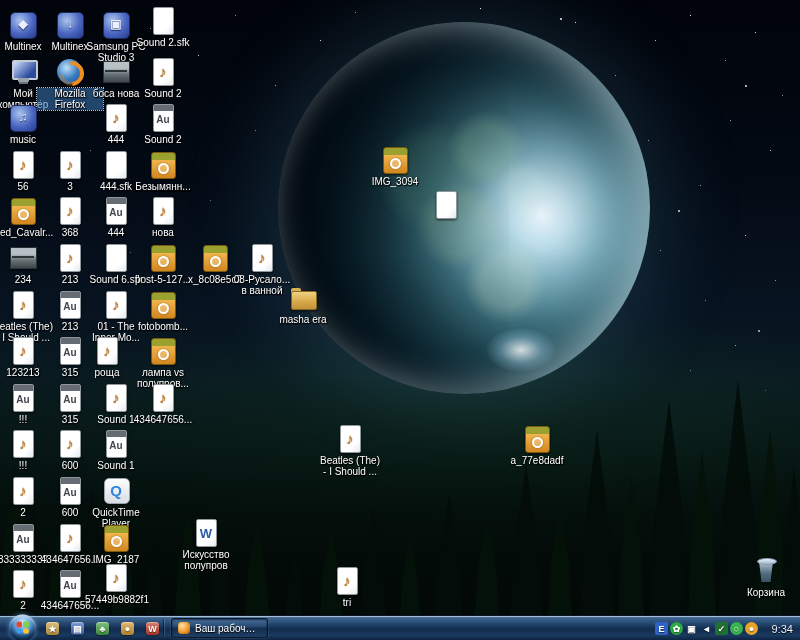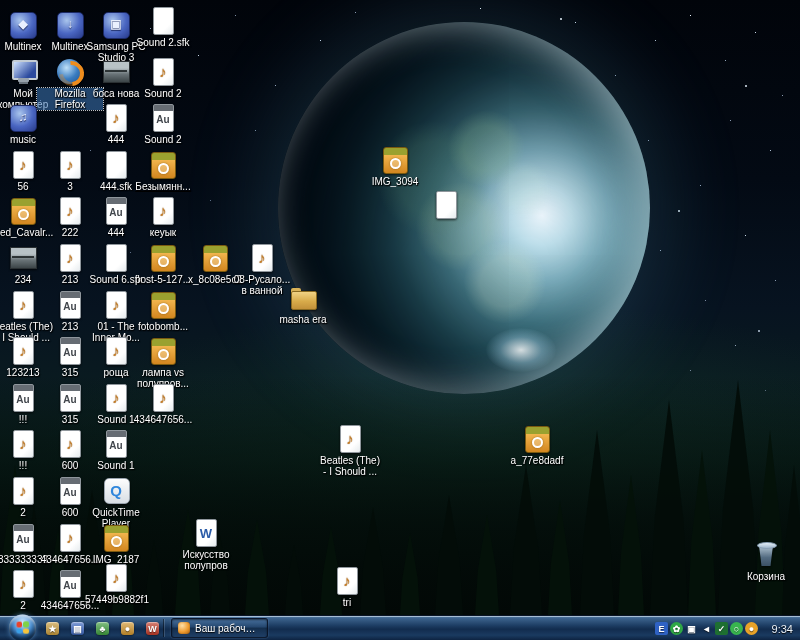--- a/index.html
+++ b/index.html
@@ -214,29 +214,29 @@
       <div class="dicon" style="left: 130px; top: 150px; text-decoration: underline;">
     <div class="art art-jpg" data-glyph=""></div>
     <div class="dlabel">Безымянн...</div>
   </div>
       <div class="dicon" style="left: -10px; top: 196px;">
     <div class="art art-jpg" data-glyph=""></div>
     <div class="dlabel">Red_Cavalr...</div>
   </div>
       <div class="dicon" style="left: 37px; top: 196px;">
     <div class="art art-doc-note" data-glyph=""></div>
-    <div class="dlabel">222</div>
+    <div class="dlabel">368</div>
   </div>
       <div class="dicon" style="left: 83px; top: 196px;">
     <div class="art art-doc-au" data-glyph="Au"></div>
     <div class="dlabel">444</div>
   </div>
       <div class="dicon" style="left: 130px; top: 196px;">
     <div class="art art-doc-note" data-glyph=""></div>
-    <div class="dlabel">кеуык</div>
+    <div class="dlabel">нова</div>
   </div>
       <div class="dicon" style="left: -10px; top: 243px;">
     <div class="art art-picture" data-glyph=""></div>
     <div class="dlabel">234</div>
   </div>
       <div class="dicon" style="left: 37px; top: 243px;">
     <div class="art art-doc-note" data-glyph=""></div>
     <div class="dlabel">213</div>
   </div>
       <div class="dicon" style="left: 83px; top: 243px;">
@@ -272,21 +272,21 @@
     <div class="dlabel">fotobomb...</div>
   </div>
       <div class="dicon" style="left: -10px; top: 336px;">
     <div class="art art-doc-note" data-glyph=""></div>
     <div class="dlabel">123213</div>
   </div>
       <div class="dicon" style="left: 37px; top: 336px;">
     <div class="art art-doc-au" data-glyph="Au"></div>
     <div class="dlabel">315</div>
   </div>
-      <div class="dicon" style="left: 83px; top: 336px;">
+      <div class="dicon" style="left: 74px; top: 336px;">
     <div class="art art-doc-note" data-glyph=""></div>
     <div class="dlabel">роща</div>
   </div>
       <div class="dicon" style="left: 130px; top: 336px;">
     <div class="art art-jpg" data-glyph=""></div>
     <div class="dlabel">лампа vs полупров...</div>
   </div>
       <div class="dicon" style="left: -10px; top: 383px;">
     <div class="art art-doc-au" data-glyph="Au"></div>
     <div class="dlabel">!!!</div>
@@ -372,21 +372,21 @@
     <div class="dlabel">a_77e8dadf</div>
   </div>
       <div class="dicon" style="left: 173px; top: 518px;">
     <div class="art art-word" data-glyph="W"></div>
     <div class="dlabel">Искусство полупров</div>
   </div>
       <div class="dicon" style="left: 314px; top: 566px;">
     <div class="art art-doc-note" data-glyph=""></div>
     <div class="dlabel">tri</div>
   </div>
-      <div class="dicon" style="left: 733px; top: 540px;">
+      <div class="dicon" style="left: 733px; top: 556px;">
     <div class="art art-recycle" data-glyph=""></div>
     <div class="dlabel">Корзина</div>
   </div>
     </div>
 
   <div id="taskbar">
     <div class="orb">
       <div class="flag">
         <span class="f1"></span>
           <span class="f2"></span>

